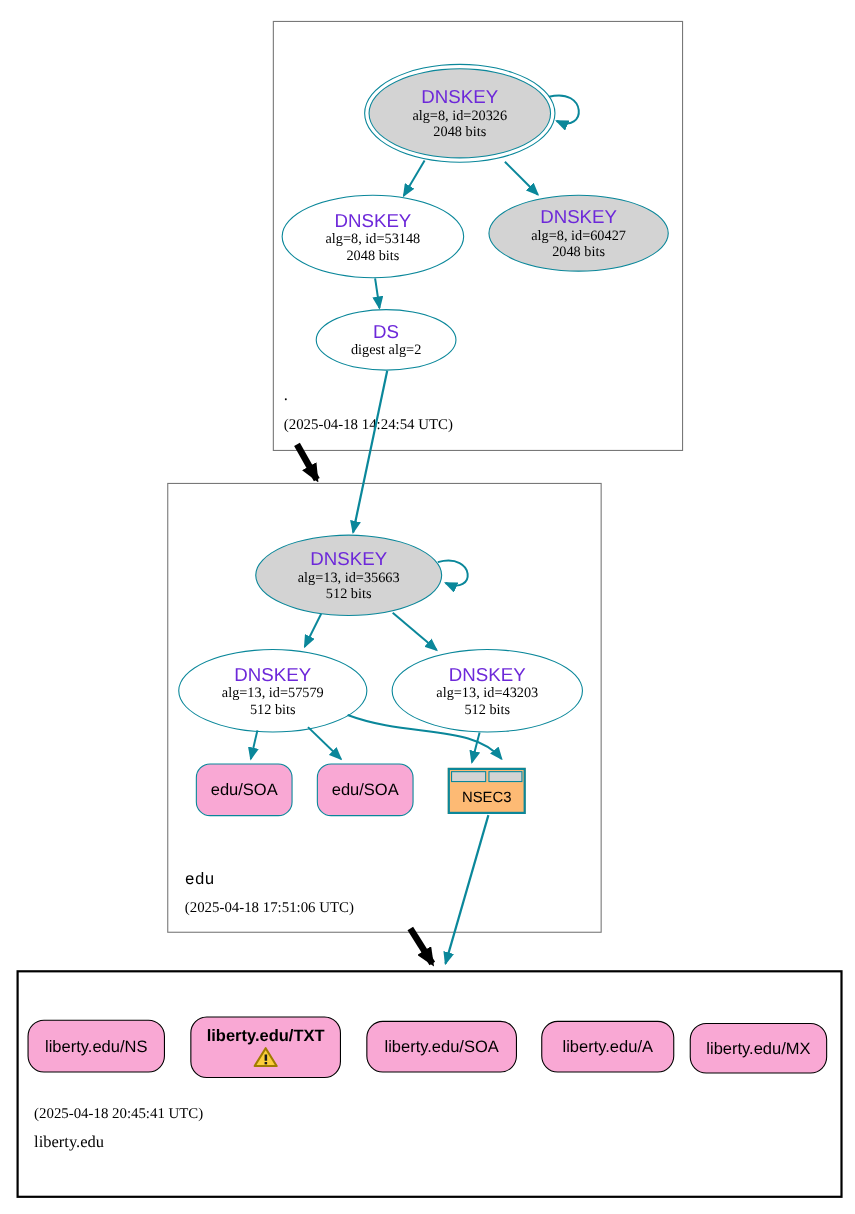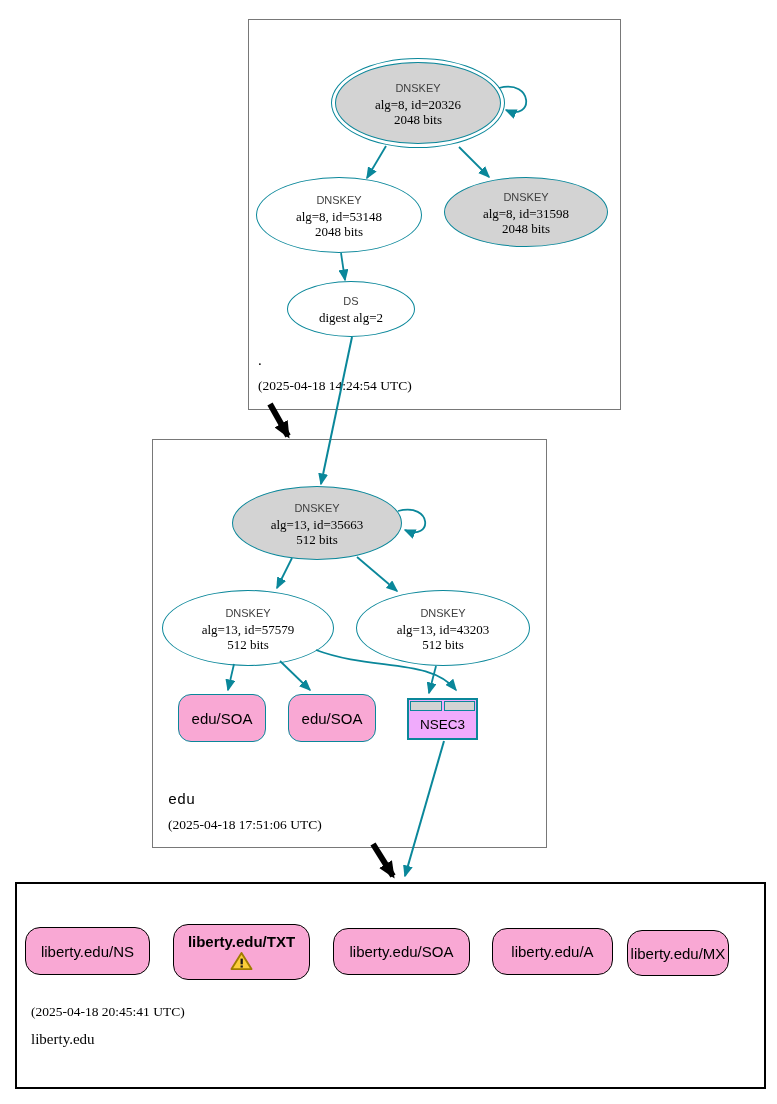--- a/index.html
+++ b/index.html
@@ -10,27 +10,27 @@
   .zlabel{position:absolute;font-family:"Liberation Serif",serif;font-size:15px;color:#000;white-space:nowrap;}
   .zts{position:absolute;font-family:"Liberation Serif",serif;font-size:13.5px;color:#000;white-space:nowrap;}
   .ellipse{position:absolute;border:1.8px solid #0a879a;border-radius:50%;
            display:flex;flex-direction:column;align-items:center;justify-content:center;
            box-sizing:border-box;text-align:center;background:#fff;}
   .ellipse.gray{background:#d3d3d3;}
   .dbl{background:#fff;}
   .dbl .inner{position:absolute;left:3px;right:3px;top:3px;bottom:3px;border:1.8px solid #0a879a;
            border-radius:50%;background:#d3d3d3;display:flex;flex-direction:column;align-items:center;
            justify-content:center;box-sizing:border-box;text-align:center;}
-  .ntitle{font-size:11px;line-height:17px;color:#404040;}
+  .ntitle{font-size:17px;line-height:17px;color:#6d28d9;}
   .nmeta{font-family:"Liberation Serif",serif;font-size:13px;line-height:15px;color:#000;}
   .rrset{position:absolute;border:1.7px solid #000;border-radius:15px;background:#f9a8d4;
          display:flex;flex-direction:column;align-items:center;justify-content:center;
          box-sizing:border-box;font-size:15px;color:#000;text-align:center;}
   .rrset.teal{border-color:#0a879a;border-radius:13px;}
-  .record{position:absolute;border:2.5px solid #0a879a;background:#f0abfc;box-sizing:border-box;
+  .record{position:absolute;border:2.5px solid #0a879a;background:#fdba74;box-sizing:border-box;
           display:flex;flex-direction:column;padding:1px;text-align:right;}
   .record .cells{display:flex;gap:2px;height:10px;}
   .record .cell{flex:1;border:1.8px solid #0a879a;background:#d3d3d3;box-sizing:border-box;}
   .record .rlabel{flex:1;display:flex;align-items:center;justify-content:center;
           font-size:13.5px;color:#000;}
   svg.edges{position:absolute;left:0;top:0;pointer-events:none;}
   .warn{width:23px;height:20px;margin-top:1px;}
 </style>
 </head>
 <body>
@@ -57,21 +57,21 @@
   </div>
 
   <div class="ellipse" style="left:256px;top:177px;width:166px;height:76px;">
     <span class="ntitle">DNSKEY</span>
     <span class="nmeta">alg=8, id=53148</span>
     <span class="nmeta">2048 bits</span>
   </div>
 
   <div class="ellipse gray" style="left:444px;top:177px;width:164px;height:70px;">
     <span class="ntitle">DNSKEY</span>
-    <span class="nmeta">alg=8, id=31598</span>
+    <span class="nmeta">alg=8, id=60427</span>
     <span class="nmeta">2048 bits</span>
   </div>
 
   <div class="ellipse" style="left:287px;top:281px;width:128px;height:56px;">
     <span class="ntitle">DS</span>
     <span class="nmeta">digest alg=2</span>
   </div>
 
   <div class="ellipse gray" style="left:232px;top:486px;width:170px;height:74px;">
     <span class="ntitle">DNSKEY</span>
@@ -116,21 +116,21 @@
       <rect x="11" y="8" width="2.4" height="6" fill="#1a1a1a"></rect>
       <rect x="11" y="15.2" width="2.4" height="2.2" fill="#1a1a1a"></rect>
     </svg>
   </div>
   <div class="rrset" style="left:333px;top:928px;width:137px;height:47px;text-align:right;">
     <span>liberty.edu/SOA</span>
   </div>
   <div class="rrset" style="left:492px;top:928px;width:121px;height:47px;">
     <span>liberty.edu/A</span>
   </div>
-  <div class="rrset" style="left:627px;top:930px;width:102px;height:46px;">
+  <div class="rrset" style="left:627px;top:930px;width:125px;height:46px;">
     <span>liberty.edu/MX</span>
   </div>
 
   <svg class="edges" width="777" height="1104" viewBox="0 0 777 1104">
     <defs>
       <marker id="tarrow" markerUnits="userSpaceOnUse" markerWidth="12" markerHeight="10" viewBox="0 0 12 10" refX="10.5" refY="5" orient="auto">
         <path d="M0,0 L12,5 L0,10 Z" fill="#0a879a"></path>
       </marker>
       <marker id="barrow" markerUnits="userSpaceOnUse" markerWidth="17" markerHeight="15" viewBox="0 0 17 15" refX="14" refY="7.5" orient="auto">
         <path d="M0,0 L17,7.5 L0,15 Z" fill="#000000"></path>

